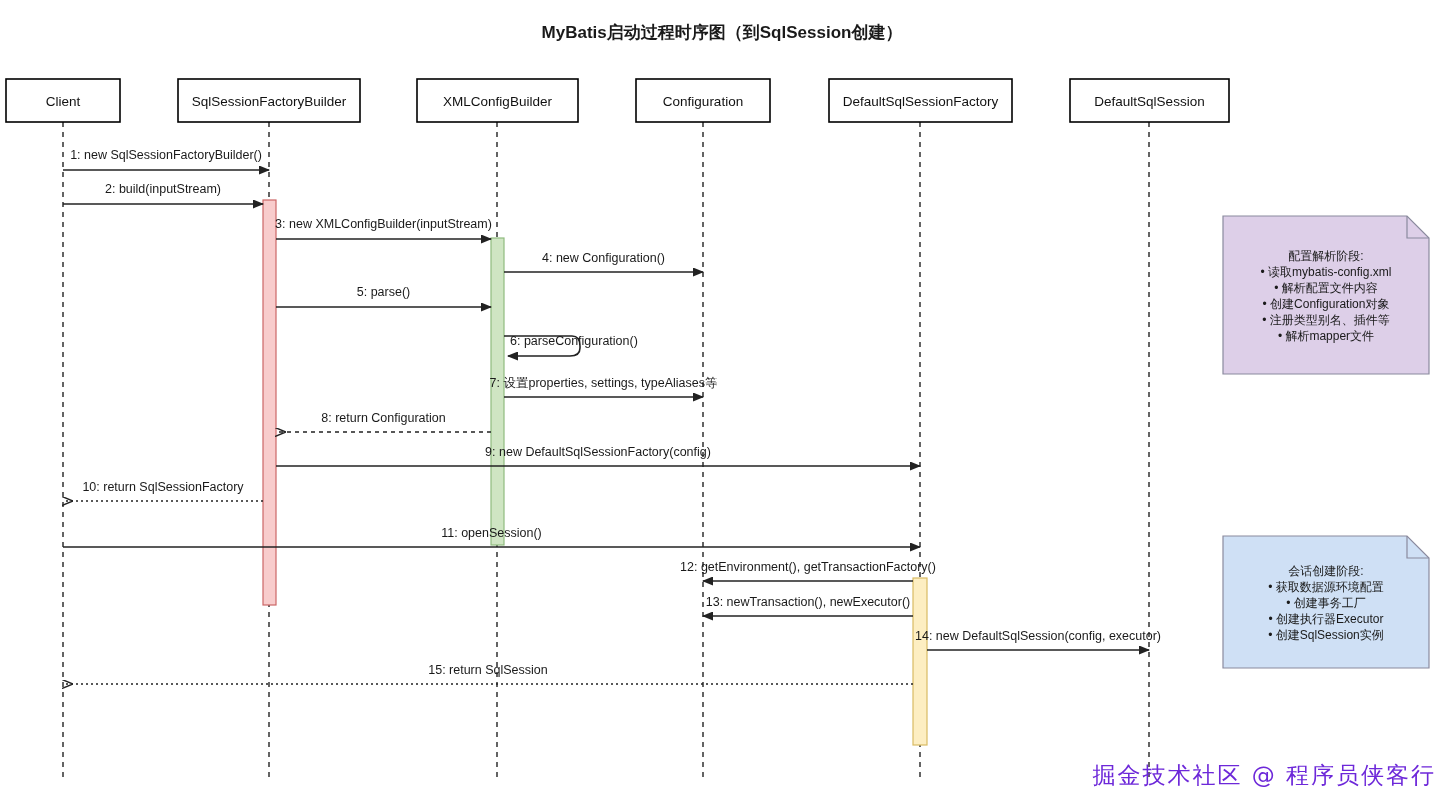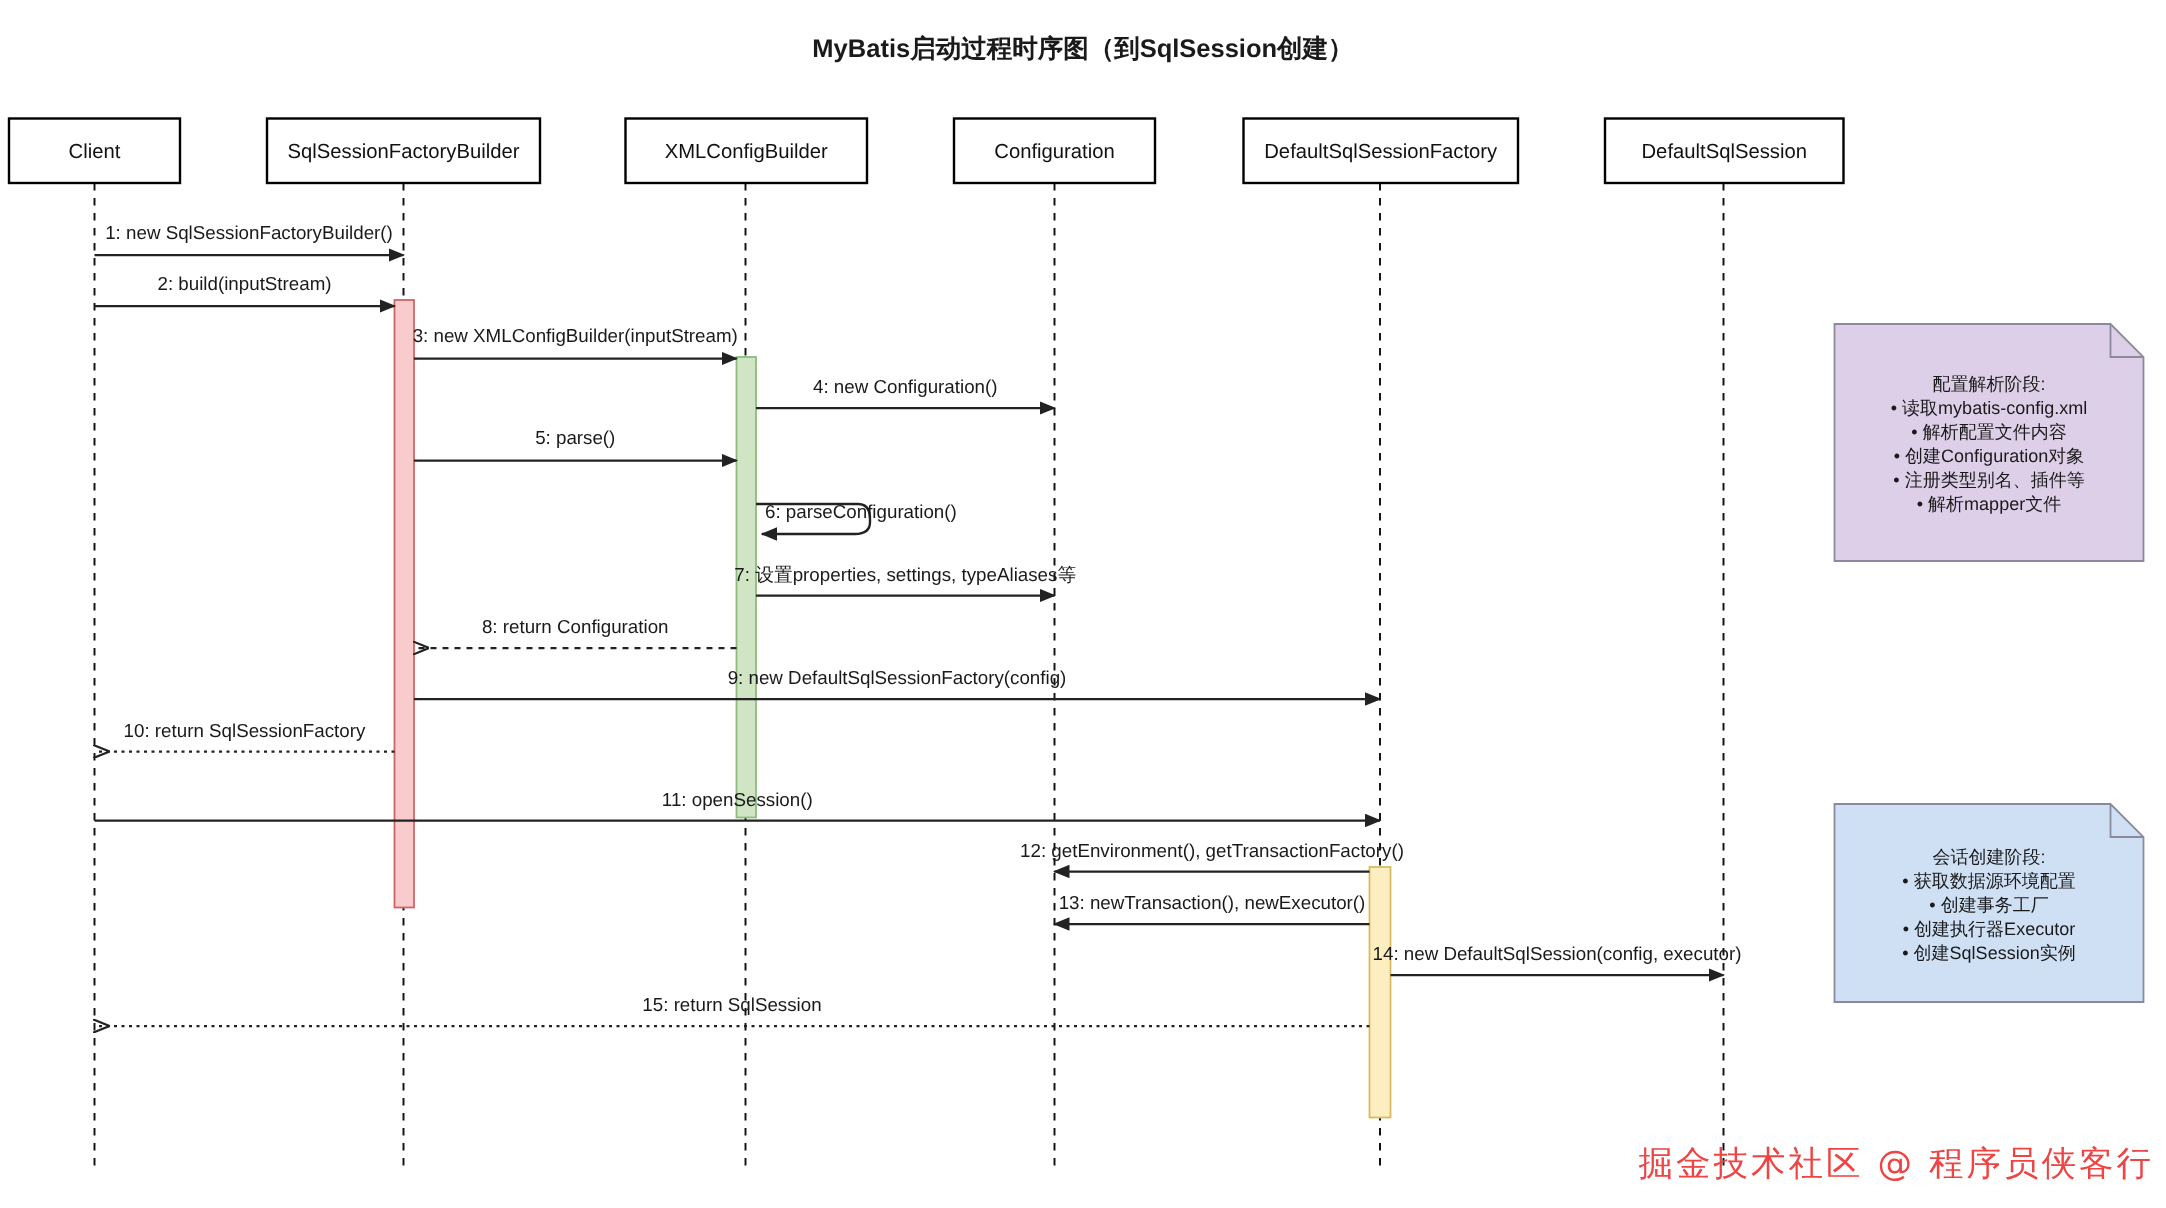--- a/index.html
+++ b/index.html
@@ -31,21 +31,21 @@
   .lifeline{stroke:#111111;stroke-width:1.3;stroke-dasharray:5 5;fill:none;}
   .act{stroke-width:1.2;}
   .arrowline{stroke:#222222;stroke-width:1.5;fill:none;}
   .arrowline.dashed{stroke-dasharray:4 4;}
   .arrowline.dotted{stroke-dasharray:2 3;}
   .selfloop{stroke:#222222;stroke-width:1.6;fill:none;}
   .notebody{stroke:#8a8a9e;stroke-width:1.2;}
   .notefold{stroke:#8a8a9e;stroke-width:1.2;}
   .watermark{
     position:absolute;right:8px;bottom:14px;
-    font-size:23px;color:#ef4444;letter-spacing:2px;
+    font-size:23px;color:#6d28d9;letter-spacing:2px;
     font-family:"DejaVu Sans","Liberation Sans",sans-serif;
     white-space:nowrap;user-select:none;
   }
 </style>
 </head>
 <body>
 
 <div id="stage">
   <svg id="diagram" viewBox="0 0 1444 805">
     <defs>

